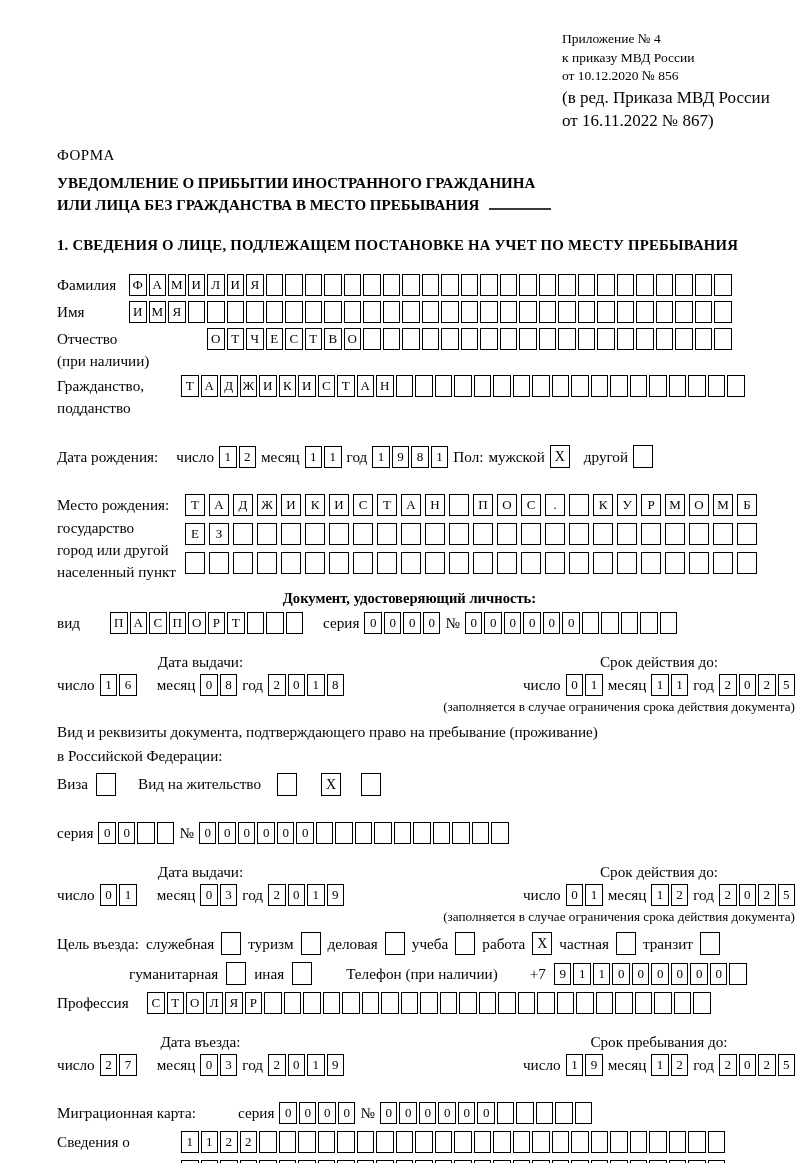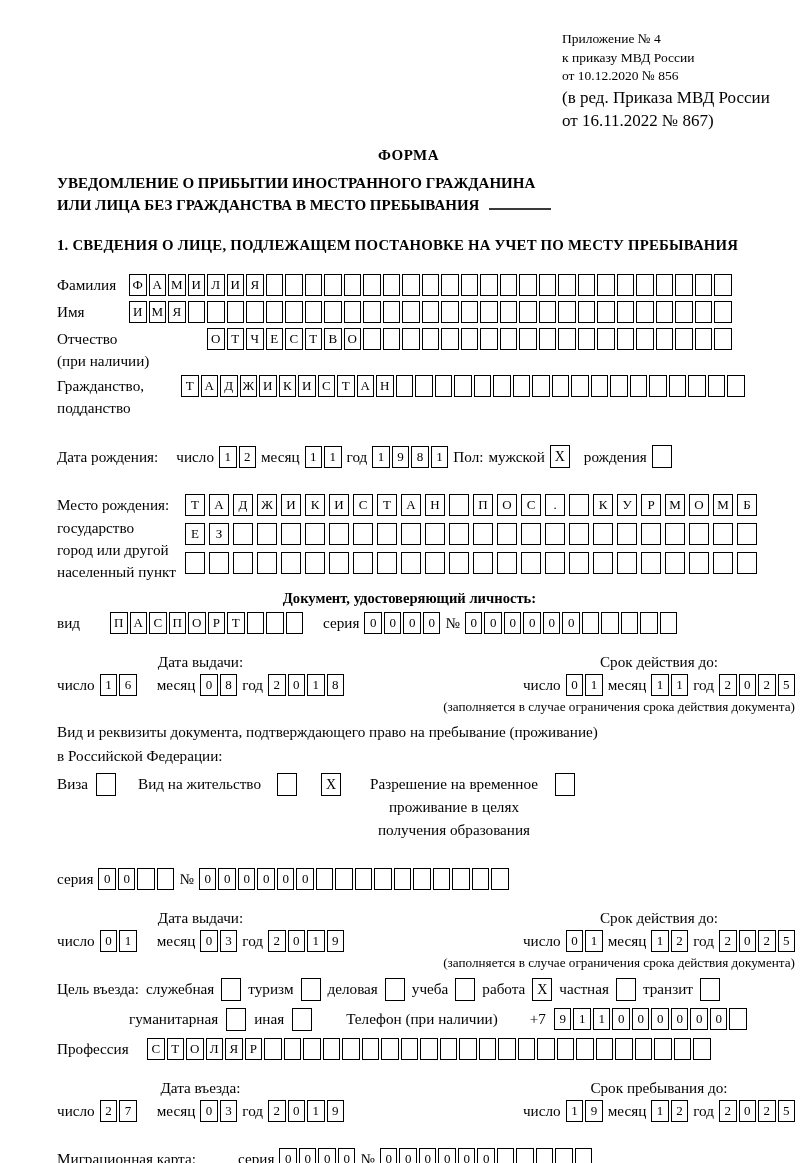--- a/index.html
+++ b/index.html
@@ -1,21 +1,21 @@
 <!DOCTYPE html>
 <html><head>
 <meta charset="utf-8">
 <style>
   html,body{margin:0;padding:0;background:#fff;}
   body{width:800px;height:1163px;overflow:hidden;color:#000;
        font-family:"Liberation Serif", serif;}
   .page{padding:30px 8px 0 57px;position:relative;}
   .ref{width:235px;margin-left:505px;font-size:13.5px;line-height:1.38;}
   .ref .ref-small{font-size:17px;}
-  .forma{text-align:center;padding-right:32px;font-weight:bold;font-size:15px;
+  .forma{text-align:left;padding-right:32px;font-weight:normal;font-size:15px;
          margin-top:14px;letter-spacing:.5px;}
   .title{text-align:left;font-weight:bold;font-size:15px;line-height:1.5;
          margin-top:8px;margin-right:10px;}
   .t-underline{display:inline-block;width:62px;border-bottom:2.2px solid #3a3a3a;
          height:13px;margin-left:10px;}
   .section{font-weight:bold;font-size:14.8px;margin-top:20px;letter-spacing:.2px;}
   .row{display:flex;align-items:flex-start;}
   .rowc{display:flex;align-items:center;}
   .lbl{font-size:15.2px;flex-shrink:0;line-height:1.45;}
   .boxes{display:flex;gap:2px;flex-wrap:nowrap;}
@@ -224,21 +224,21 @@
     <span class="boxes">
         <span class="bx">1</span>
         <span class="bx">9</span>
         <span class="bx">8</span>
         <span class="bx">1</span>
       </span>
     <span>Пол:</span>
     <span>мужской</span>
     <span class="cbx">X</span>
     <span style="width:4px"></span>
-    <span>рождения</span>
+    <span>другой</span>
     <span class="cbx"></span>
   </div>
 
   <div class="row mt9">
     <div class="lbl lblcol" style="width:128px">
       <div>Место рождения:</div>
       <div>государство</div>
       <div>город или другой</div>
       <div>населенный пункт</div>
     </div>
@@ -422,21 +422,20 @@
       <span class="cbx"></span>
     </div>
     <div class="opt" style="margin-left:8px">
       <span class="optlbl">Вид на жительство</span>
       <span class="cbx" style="margin-left:8px"></span>
     </div>
     <div class="opt" style="margin-left:10px">
       <span class="cbx">X</span>
     </div>
     <div class="opt" style="margin-left:6px">
-      <span class="optlbl" style="width:186px">Разрешение на временное проживание в целях получения образования</span>
       <span class="cbx"></span>
     </div>
   </div>
 
   <div class="dg mt9">
     <span class="lbl">серия</span>
     <span class="boxes">
         <span class="bx">0</span>
         <span class="bx">0</span>
         <span class="bx"></span>

